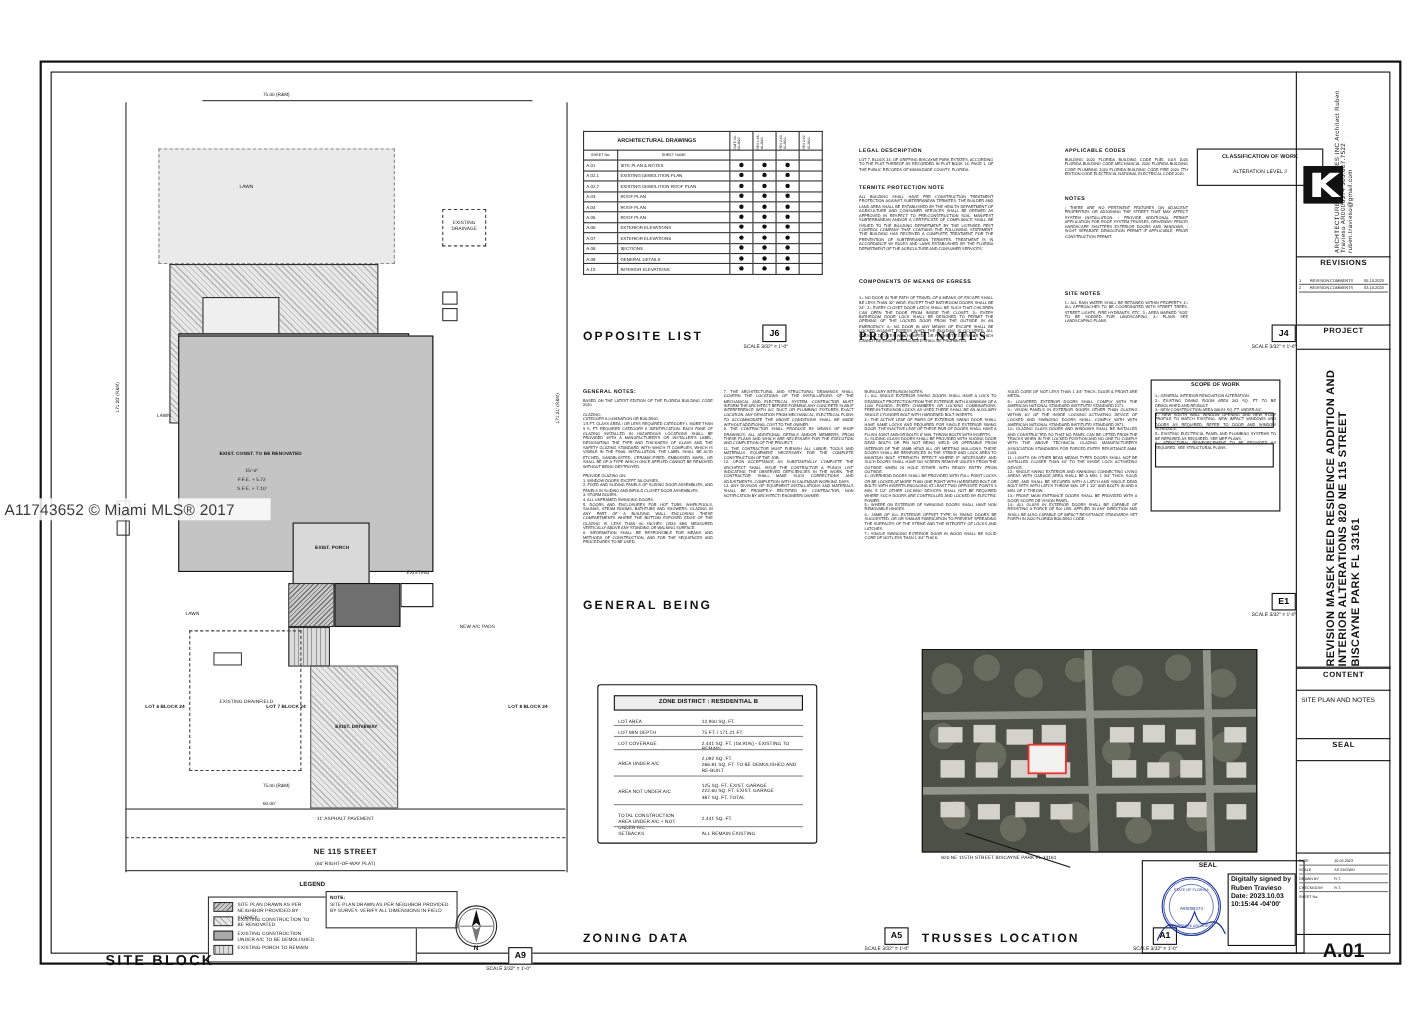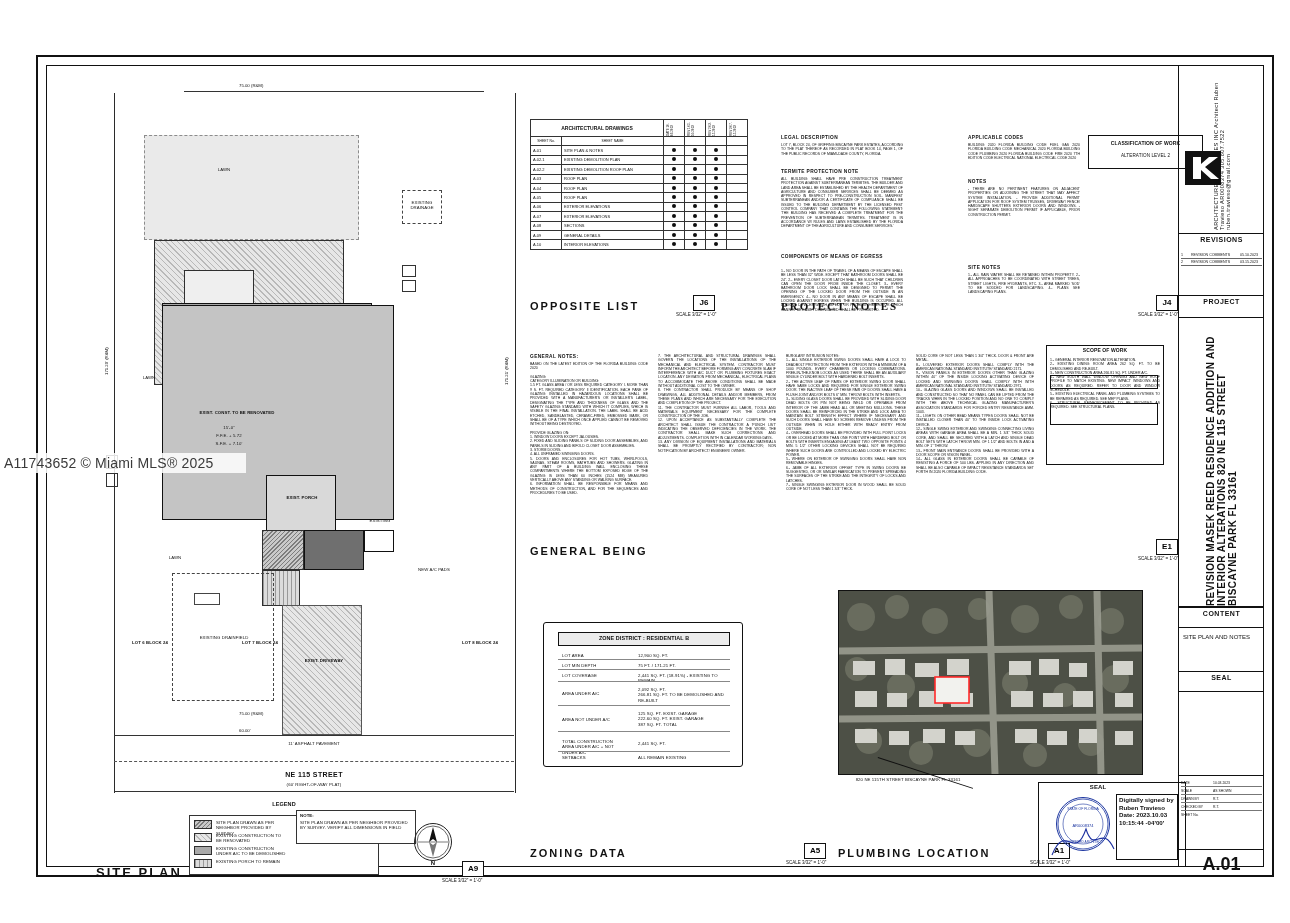--- a/index.html
+++ b/index.html
@@ -37,21 +37,21 @@
   .tb-h{font-size:7px;font-weight:bold;text-align:center;letter-spacing:.5px;padding:2px 0;color:#111;}
   .vtext{writing-mode:vertical-rl;transform:rotate(180deg);font-size:7px;letter-spacing:.6px;color:#111;}
   .aerial{position:absolute;background:#4a4a48;overflow:hidden;}
   .seal-circle{position:absolute;width:52px;height:52px;border:1px solid #1b35a0;border-radius:50%;}
   .dsg{position:absolute;font-size:6.2px;font-weight:bold;line-height:7.6px;color:#111;}
   .compass{position:absolute;width:36px;height:36px;border-radius:50%;border:1px solid #222;}
 </style>
 </head>
 <body>
 
-<div class="watermark">A11743652 © Miami MLS® 2025</div>
+<div class="watermark">A11743652 © Miami MLS® 2017</div>
 
 <div class="sheet">
   <div class="inner-border"></div>
 
   <div class="siteplan">
 
     <div class="sp-frame"></div>
 
     <div class="dim" style="left:155px;top:8px;">75.00 (R&amp;M)</div>
     <div class="sline" style="left:100px;top:16px;width:300px;"></div>
@@ -134,21 +134,21 @@
     <div class="compass" style="left:330px;top:748px;">
       <svg width="36" height="36" viewBox="0 0 36 36">
         <circle cx="18" cy="18" r="16" fill="none" stroke="#222" stroke-width="0.7"></circle>
         <polygon points="18,3 22,18 18,15 14,18" fill="#111"></polygon>
         <polygon points="18,33 22,18 18,21 14,18" fill="#777"></polygon>
         <line x1="3" y1="18" x2="33" y2="18" stroke="#222" stroke-width="0.6"></line>
       </svg>
     </div>
     <div class="lbl b" style="left:343px;top:786px;width:12px;font-size:6px;">N</div>
 
-    <div class="title-lg" style="left:12px;top:790px;">SITE PLAN</div>
+    <div class="title-lg" style="left:12px;top:790px;">SITE BLOCK</div>
     <div class="tagbox" style="left:378px;top:786px;">A9</div>
     <div class="scale-tag" style="left:358px;top:803px;">SCALE 3/32" = 1'-0"</div>
   </div>
 
   <table class="dl" style="left:492px;top:62px;width:218px;">
     <tbody>
         <tr>
       <td colspan="2" style="text-align:center;font-weight:bold;font-size:5px;height:16px;">ARCHITECTURAL DRAWINGS</td>
       <td style="width:11px;"><span style="writing-mode:vertical-rl;transform:rotate(180deg);font-size:3px;">DATE 10-03-2023</span></td>
       <td style="width:11px;"><span style="writing-mode:vertical-rl;transform:rotate(180deg);font-size:3px;">REV 1 05-10-2023</span></td>
@@ -424,21 +424,21 @@
         <rect x="176" y="138" width="22" height="14"></rect>
           <rect x="208" y="140" width="20" height="14"></rect>
         <rect x="240" y="138" width="18" height="14"></rect>
           <rect x="276" y="140" width="18" height="14"></rect>
       </g>
       <rect x="96" y="86" width="34" height="26" fill="#f2f2ee" stroke="#ff2a2a" stroke-width="1.6"></rect>
     </svg>
   </div>
   <div class="sline" style="left:840px;top:700px;width:100px;transform:rotate(18deg);transform-origin:left top;border-top:1px solid #111;"></div>
   <div class="lbl" style="left:800px;top:720px;width:140px;">820 NE 115TH STREET BISCAYNE PARK FL 33161</div>
-  <div class="title-lg" style="left:800px;top:790px;font-size:11px;">PLUMBING LOCATION</div>
+  <div class="title-lg" style="left:800px;top:790px;font-size:11px;">TRUSSES LOCATION</div>
   <div class="tagbox" style="left:1010px;top:786px;">A1</div>
   <div class="scale-tag" style="left:992px;top:803px;">SCALE 3/32" = 1'-0"</div>
 
   <div class="bx" style="left:1000px;top:725px;width:148px;height:85px;border:1px solid #111;"></div>
   <div class="lbl b" style="left:1040px;top:728px;width:40px;font-size:6px;">SEAL</div>
   <div class="seal-circle" style="left:1018px;top:740px;">
     <svg width="52" height="52" viewBox="0 0 52 52">
       <circle cx="26" cy="26" r="25" fill="none" stroke="#1b35a0" stroke-width="0.8"></circle>
       <circle cx="26" cy="26" r="20" fill="none" stroke="#1b35a0" stroke-width="0.6"></circle>
       <text x="26" y="12" font-size="3.4" fill="#1b35a0" text-anchor="middle" font-family="Liberation Sans, sans-serif">STATE OF FLORIDA</text>

